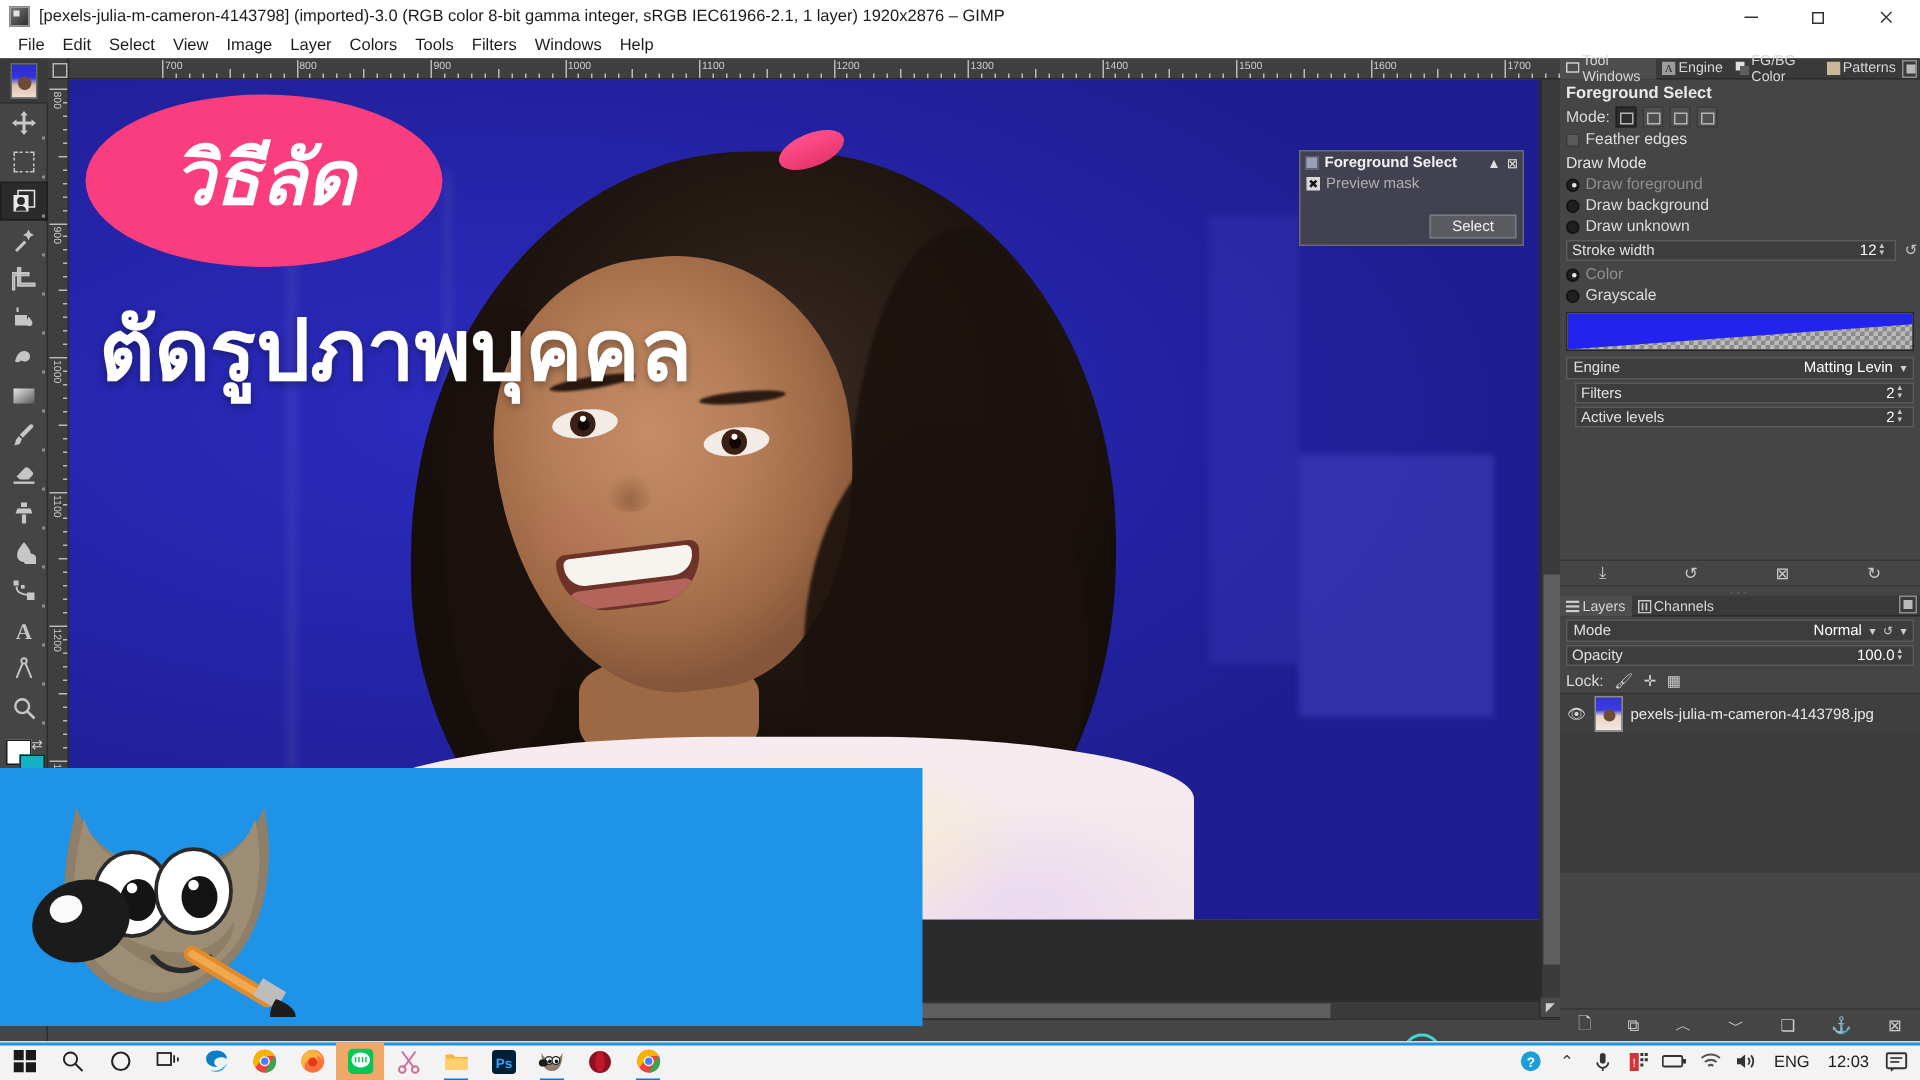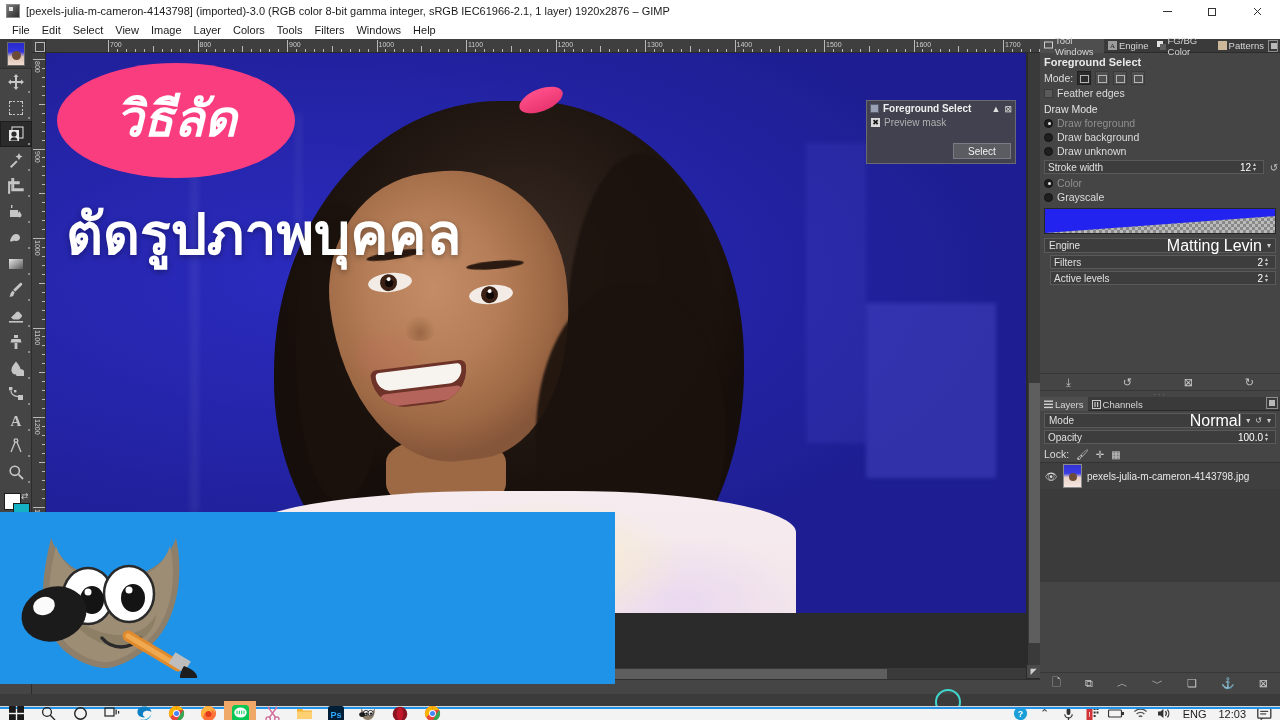--- a/index.html
+++ b/index.html
@@ -219,21 +219,21 @@
       linear-gradient(45deg,#888 25%,#bbb 25%,#bbb 75%,#888 75%);
     background-size:6px 6px; background-position:0 0,3px 3px;
   }
   .gradtri{position:absolute;left:0;top:0;width:100%;height:100%;}
 
   .combo{
     margin:2px 4px; height:15px; background:#3d3d3d; border:1px solid #5a5a5a;
     display:flex; align-items:center; padding:0 4px;
   }
   .combo .cl{font-size:10px;color:#e0e0e0;flex:1;}
-  .combo .cv{font-size:16px;color:#ffffff;}
+  .combo .cv{font-size:10px;color:#ffffff;}
   .combo .cc{margin-left:5px;font-size:8px;color:#d0d0d0;}
   .tool-bottom{
     display:flex; align-items:center; justify-content:space-around;
     height:18px; border-top:1px solid #373737; border-bottom:1px solid #373737;
   }
   .tool-bottom .tb{color:#c9c9c9;font-size:11px;}
 
   .grip{height:6px;display:flex;align-items:center;justify-content:center;color:#777;font-size:8px;letter-spacing:2px;}
 
   .layers-tabs{height:14px;background:#3a3a3a;display:flex;align-items:flex-start;border-bottom:1px solid #2b2b2b;}
@@ -279,21 +279,21 @@
   }
   .wilber{position:relative; width:215px; height:160px; margin-left:6px; flex:0 0 auto;}
   .banner-text{display:flex;flex-direction:column;justify-content:center;}
   .banner-l1{font-size:52px;color:#fff;font-style:italic;font-weight:bold;
              font-family:"DejaVu Sans","Liberation Sans",sans-serif;line-height:1.02;white-space:nowrap;}
   .banner-l2{font-size:57px;color:#fff;font-weight:normal;
              font-family:"Liberation Sans",sans-serif;line-height:1.05;letter-spacing:1px;white-space:nowrap;}
 
   
   .taskbar{
-    position:absolute;left:0;bottom:0;width:1280px;height:14px;
+    position:absolute;left:0;bottom:0;width:1280px;height:26px;
     background:#f3f3f3;border-top:1px solid #d8d8d8;display:flex;align-items:center;
   }
   .tb-ico{width:32px;height:26px;display:flex;align-items:center;justify-content:center;position:relative;}
   .tb-ico.act{background:#f0a868;}
   .tb-ico .underline{position:absolute;bottom:0;left:8px;width:16px;height:2px;background:#0a7ad1;}
   .tray{margin-left:auto;display:flex;align-items:center;gap:0px;padding-right:4px;}
   .tray-i{width:24px;height:26px;display:flex;align-items:center;justify-content:center;color:#333;font-size:11px;}
   .tray-t{font-size:11px;color:#1b1b1b;padding:0 6px;}
   .tb-blue-line{position:absolute;left:0;top:0;width:1280px;height:2px;background:#1f93e8;}
 </style>

